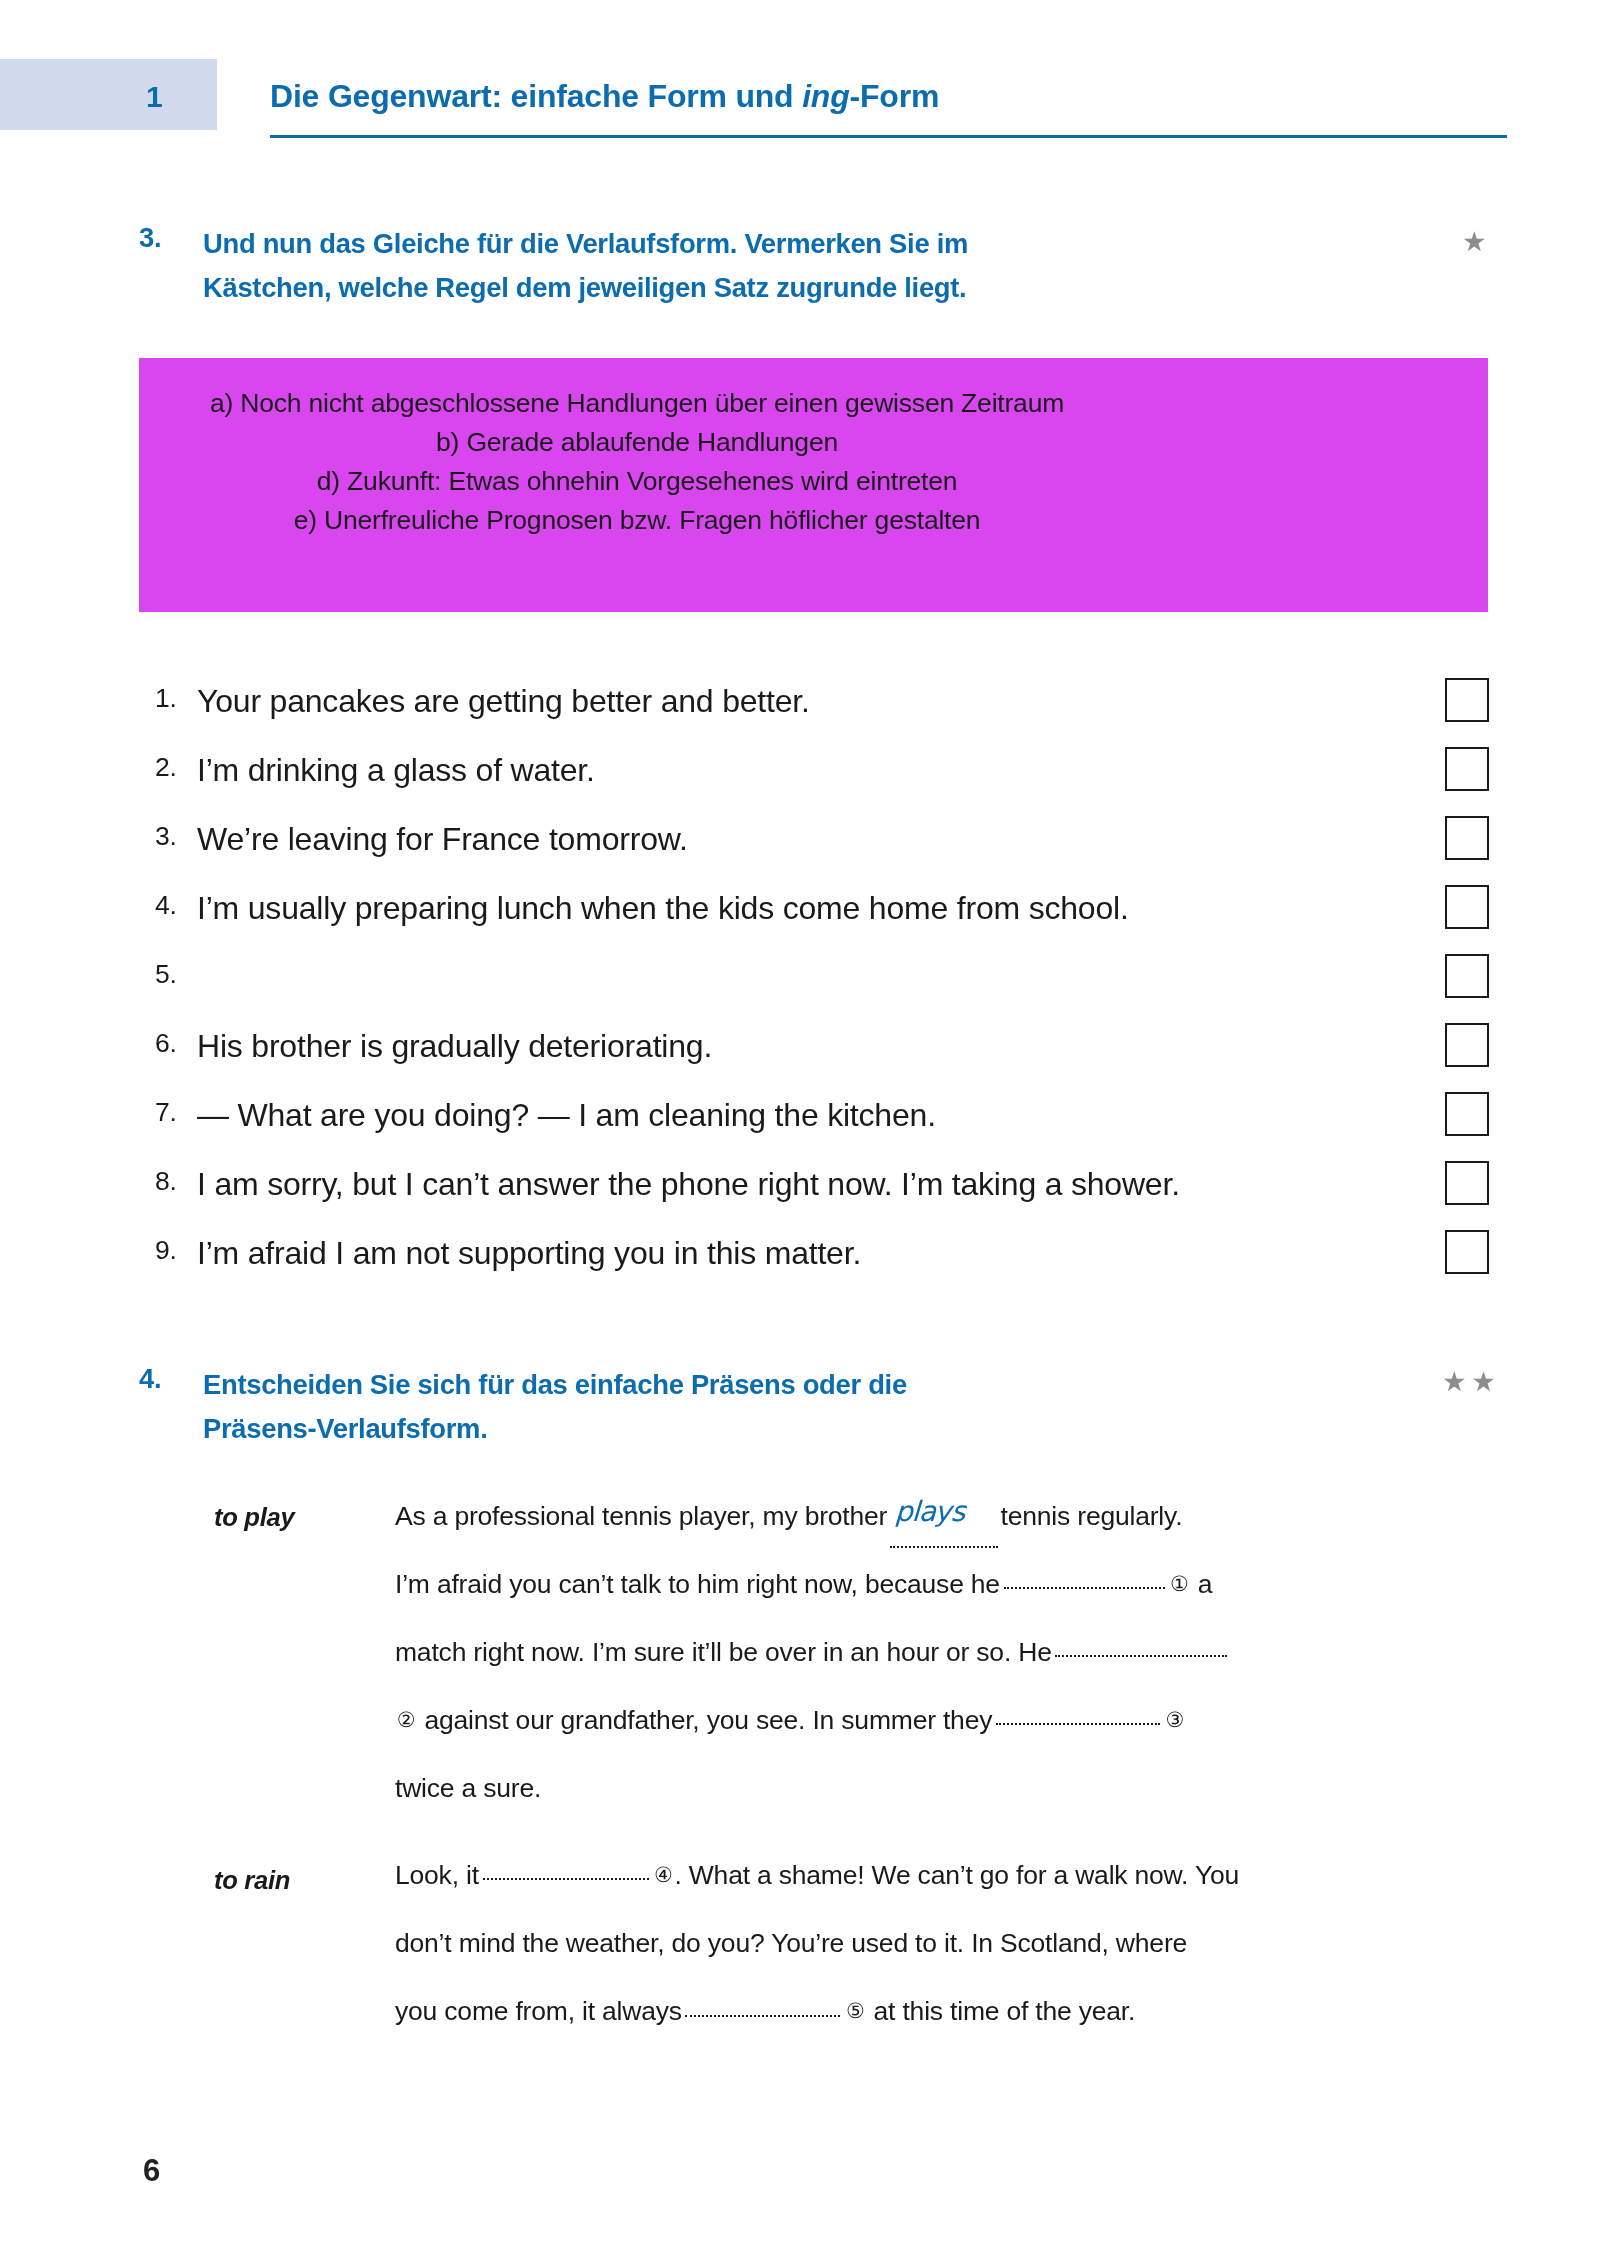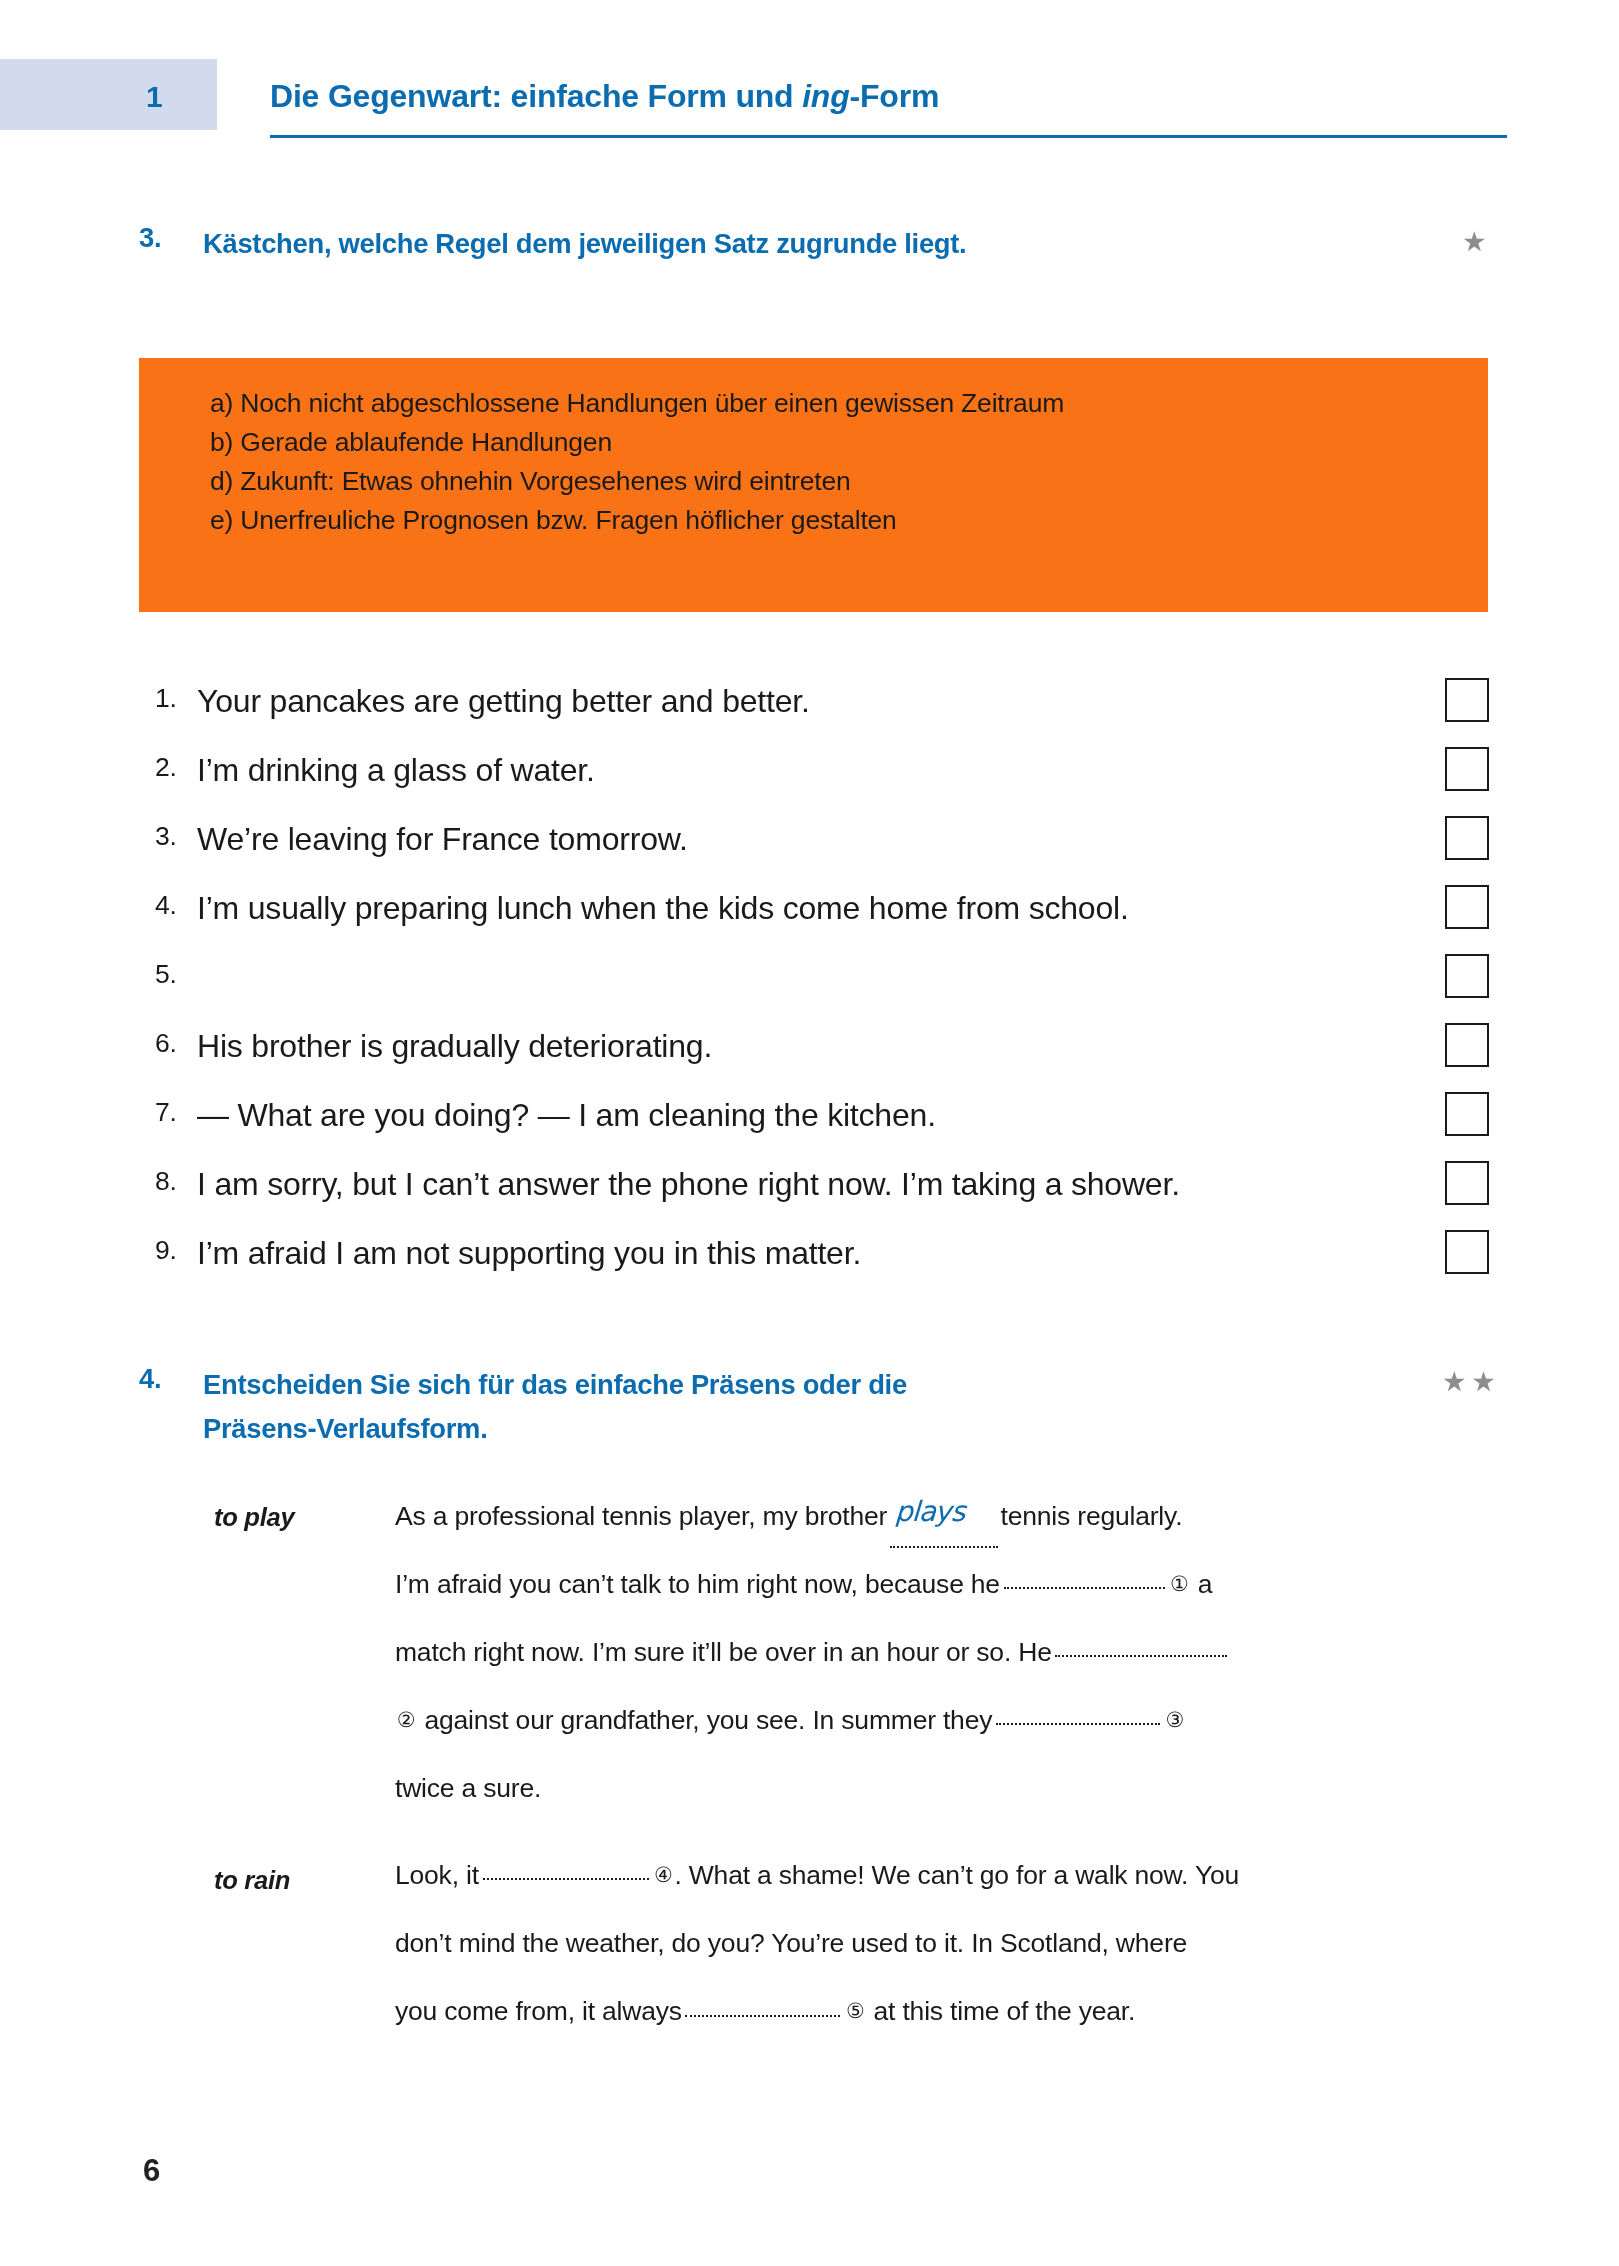--- a/index.html
+++ b/index.html
@@ -96,21 +96,22 @@
     line-height: 1;
   }
 
   
   .rules-box {
     position: absolute;
     left: 139px;
     top: 358px;
     width: 1349px;
     height: 254px;
-    background: #f97316;
+    background: #d946ef;
+    text-align: center;
   }
 
   .rules-list {
     position: absolute;
     left: 71px;
     top: 25.6px;
     list-style: none;
   }
 
   .rules-list li {
@@ -231,20 +232,21 @@
 <div class="page-header">
   <div class="chapter-tab"></div>
   <div class="chapter-number">1</div>
   <div class="header-title"><span>Die Gegenwart: einfache Form und </span><span class="ital">ing</span><span>-Form</span></div>
   <div class="header-rule"></div>
 </div>
 
 <div class="exercise">
   <div class="ex-num" style="left:139px; top:222px;">3.</div>
   <div class="ex-title" style="left:203px; top:222px; width:1096px;">
+    <div>Und nun das Gleiche für die Verlaufsform. Vermerken Sie im</div>
     <div>Kästchen, welche Regel dem jeweiligen Satz zugrunde liegt.</div>
   </div>
   <div class="stars" style="left:1462px; top:228px;">★</div>
 </div>
 
 <div class="rules-box">
   <ul class="rules-list">
     <li>a) Noch nicht abgeschlossene Handlungen über einen gewissen Zeitraum</li>
     <li>b) Gerade ablaufende Handlungen</li>
     <li>d) Zukunft: Etwas ohnehin Vorgesehenes wird eintreten</li>

